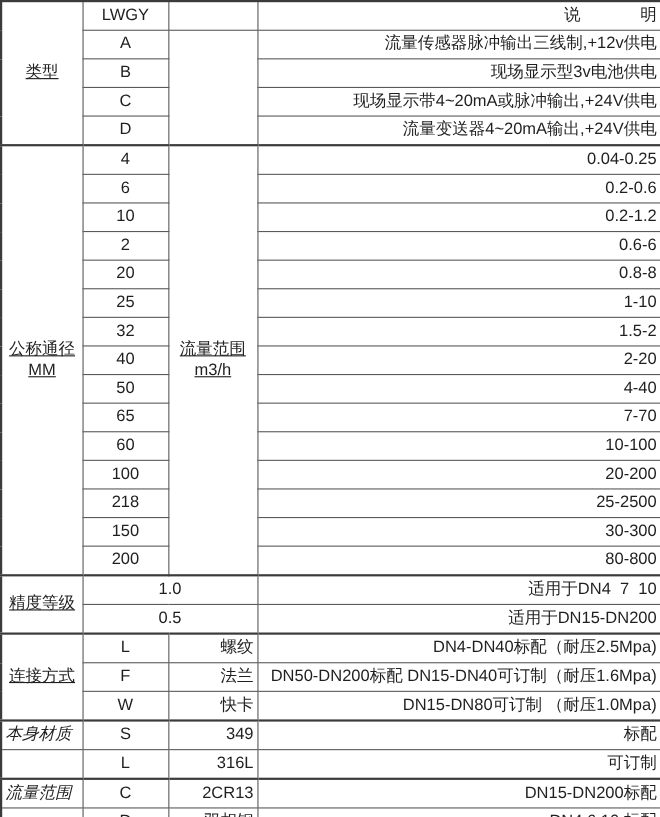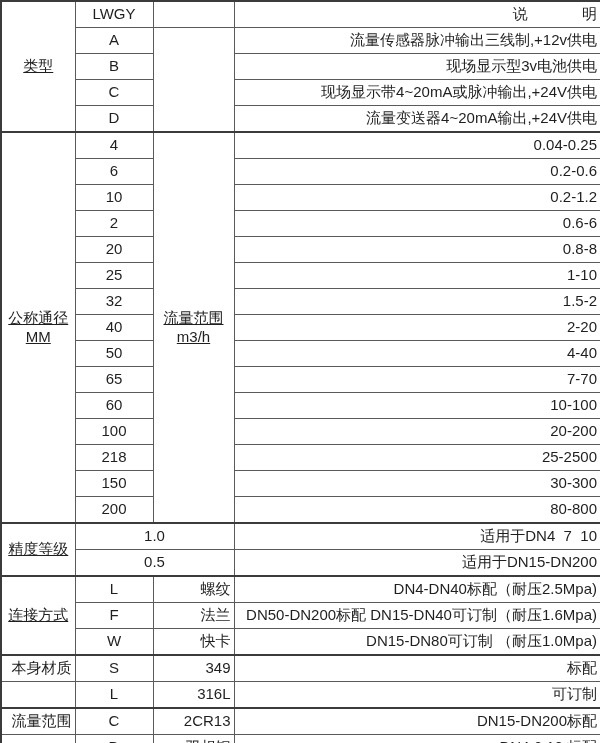--- a/index.html
+++ b/index.html
@@ -19,21 +19,21 @@
     overflow:hidden;
     vertical-align:middle;
     white-space:pre;
     line-height:1.25;
   }
   
   tr.sb td{border-top:2px solid #3b3b3b;}
   .c{text-align:center;margin-left:28px;}
   .l{text-align:right;padding-left:4px;}
   .lab{text-align:center;text-decoration:underline;}
-  .lab-left{text-align:right;padding-left:3px;}
+  .lab-left{text-align:left;padding-left:3px;font-style:italic;}
 </style>
 </head>
 <body>
 
 <div class="page">
 <table class="spec">
   <colgroup>
     <col style="width:74px">
         <col style="width:78px">
         <col style="width:81px">

